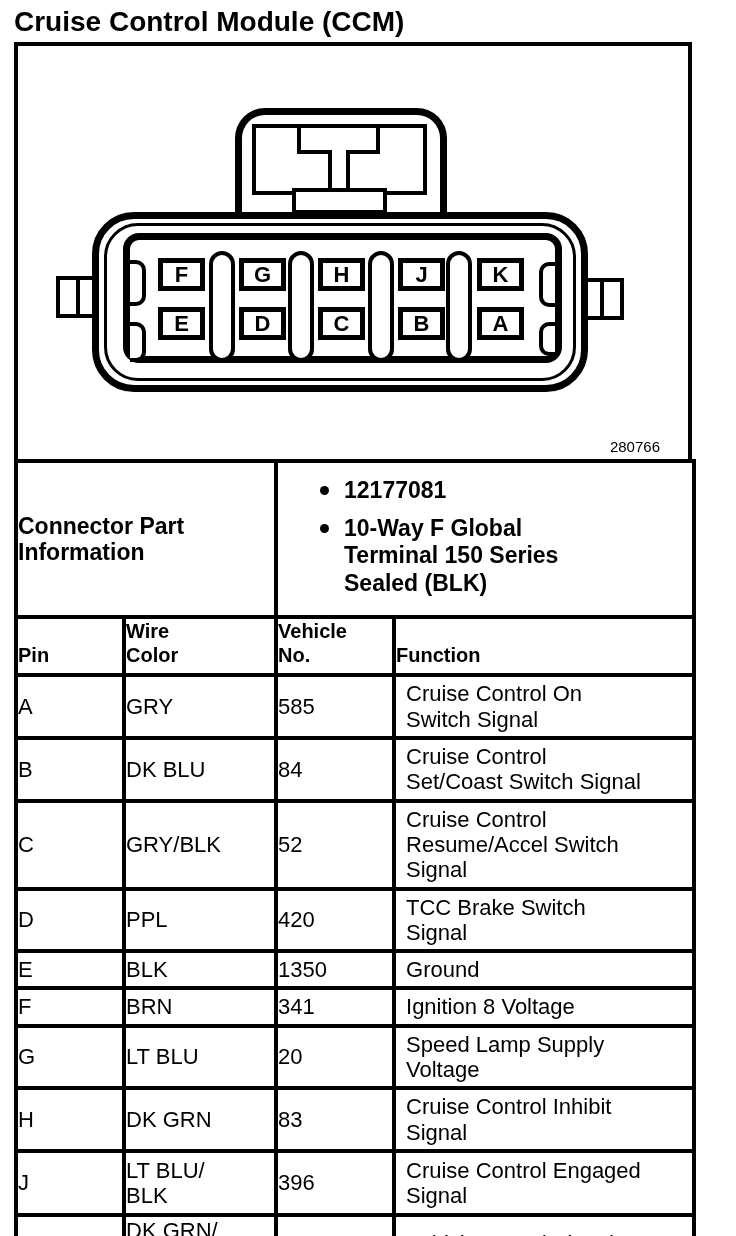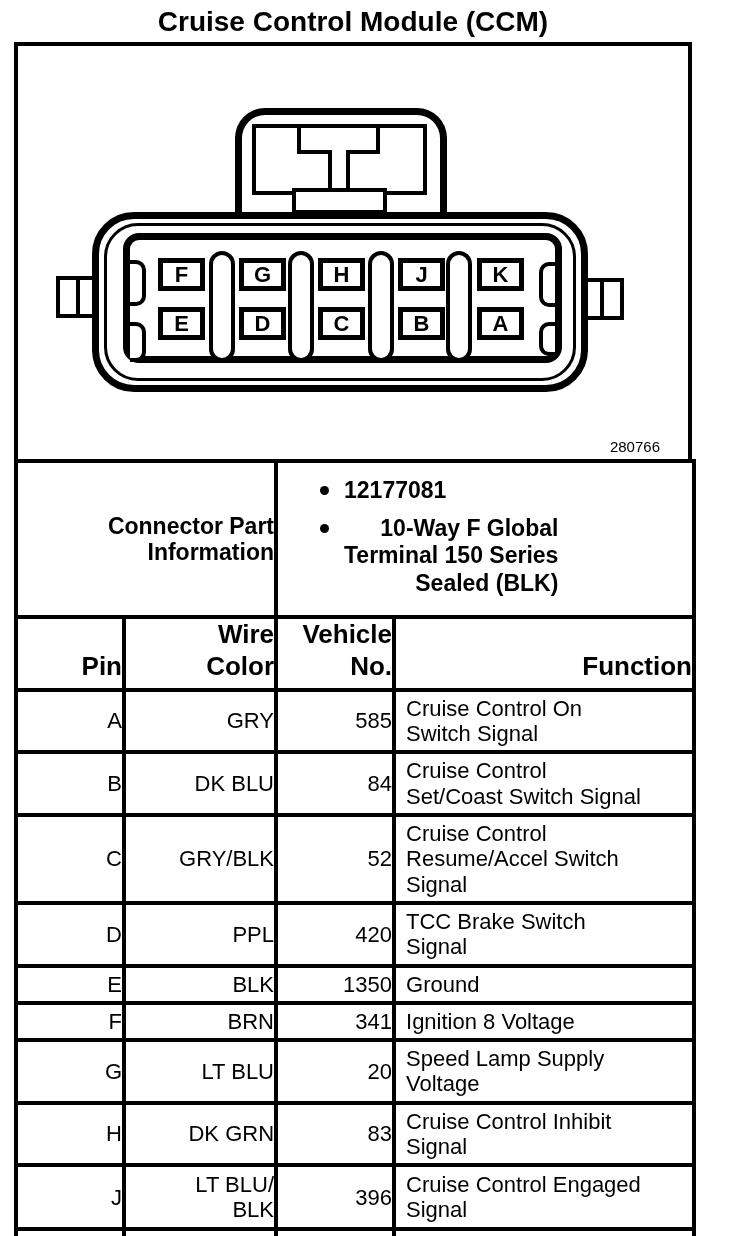--- a/index.html
+++ b/index.html
@@ -5,21 +5,21 @@
   * { margin:0; padding:0; box-sizing:border-box; }
   html,body { background:#fff; }
   body {
     width:736px; height:1236px;
     font-family:"Liberation Sans", sans-serif;
     color:#000;
     position:relative;
   }
   .page { position:absolute; left:14px; top:0; width:678px; }
   .title {
-    font-size:28px; font-weight:bold; text-align:center;
+    font-size:28px; font-weight:bold; 
     padding:6px 0 4px 0; letter-spacing:0px;
   }
   
   .figure-box {
     position:relative; width:678px; height:421px;
     border:4px solid #000; background:#fff; overflow:hidden;
   }
   .figure-box div { position:absolute; background:#fff; }
   .tab-outer {
     left:217px; top:62px; width:212px; height:108px;
@@ -58,29 +58,29 @@
   
   table.info-table {
     width:678px; border-collapse:collapse; table-layout:fixed;
     margin-top:-4px; font-size:22px;
   }
   .info-table col.c1 { width:108px; }
   .info-table col.c2 { width:152px; }
   .info-table col.c3 { width:118px; }
   .info-table col.c4 { width:300px; }
   .info-table td, .info-table th {
-    border:4px solid #000; vertical-align:middle; text-align:right;
+    border:4px solid #000; vertical-align:middle; text-align:left;
     line-height:1.15; overflow:hidden;
   }
   .preline { white-space:pre-line; }
   .info-label { font-weight:bold; font-size:23px; line-height:1.25; }
   .info-bullets { text-align:left; vertical-align:top; padding:14px 4px 8px 42px; }
   .bullet-row { display:flex; align-items:flex-start; margin-bottom:10px; font-weight:bold; font-size:23px; line-height:1.2; }
   .dot { flex:0 0 auto; width:9px; height:9px; background:#000; border-radius:50%; margin:9px 15px 0 0; }
-  .info-table th { font-weight:bold; vertical-align:bottom; padding-bottom:6px; font-size:26px; line-height:1.2; }
+  .info-table th { font-weight:bold; vertical-align:bottom; padding-bottom:6px; font-size:20px; line-height:1.2; }
   td.c-func { text-align:left; padding:4px 4px 4px 10px; }
 </style>
 </head>
 <body>
 
 <div class="page">
 
   <div class="title">Cruise Control Module (CCM)</div>
 
   <div class="figure-box">

